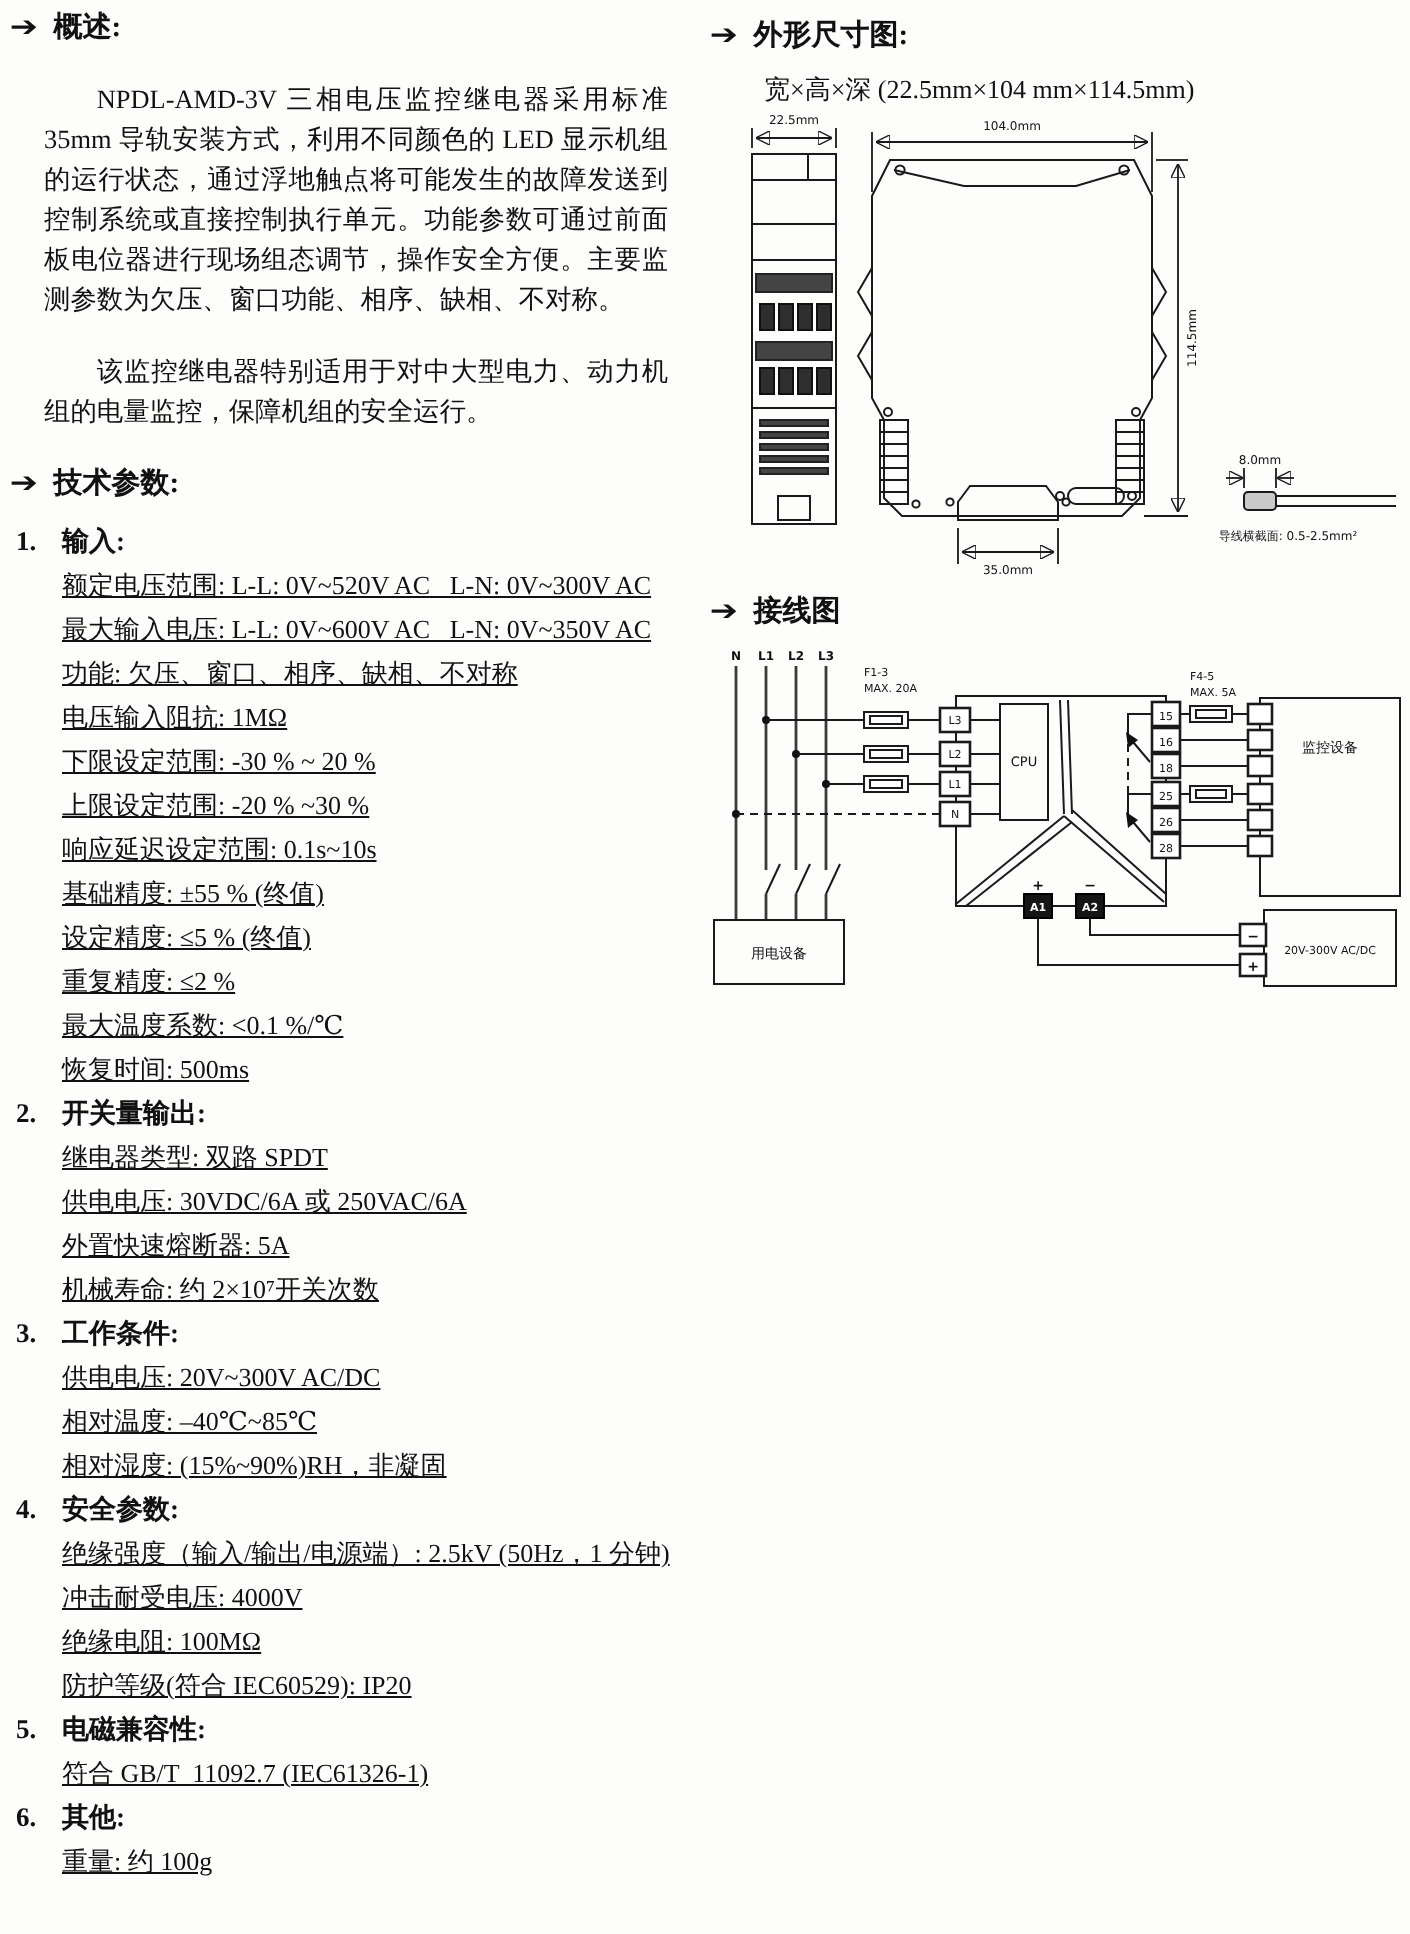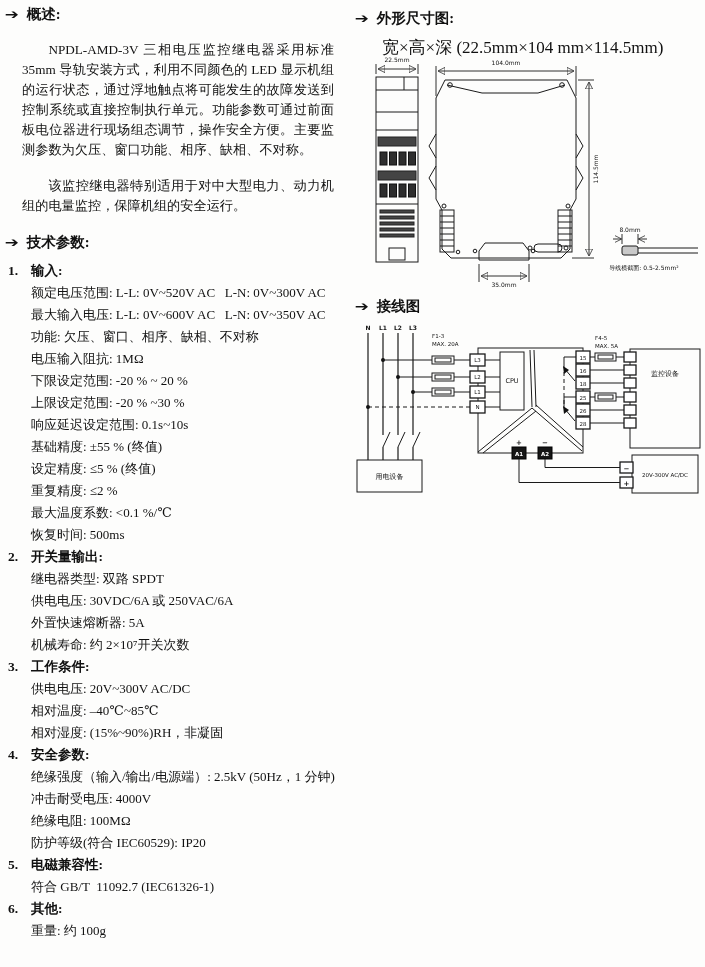--- a/index.html
+++ b/index.html
@@ -6,23 +6,23 @@
   body{width:705px;height:967px;background:#fdfdfc;color:#111;
        font-family:"Liberation Serif","DejaVu Serif",serif;position:relative;overflow:hidden;}
   .col-left{position:absolute;left:6px;top:4px;width:344px;}
   .col-right{position:absolute;left:352px;top:0;width:353px;height:967px;}
   .hdr{font-size:14.5px;font-weight:bold;line-height:20px;display:flex;align-items:center;gap:9px;}
   .arrow{font-family:"DejaVu Sans",sans-serif;font-size:14px;font-weight:bold;transform:scaleX(1.2);}
   .para{font-size:13.2px;line-height:20px;text-indent:2em;text-align:justify;margin:16px;}
   .tp-hdr{margin-top:12px;margin-bottom:8px;}
   .sec-title{font-size:13.5px;font-weight:bold;line-height:22px;position:relative;padding-left:25px;}
   .sec-num{position:absolute;left:2px;top:0;}
-  .item{font-size:13px;line-height:22px;padding-left:25px;white-space:pre-wrap;}
+  .item{font-size:13px;line-height:22px;padding-left:25px;white-space:pre-wrap;text-decoration:underline;}
   .r-hdr1{position:absolute;left:4px;top:8px;}
-  .dim-sub{position:absolute;left:30px;top:36px;font-size:17px;}
+  .dim-sub{position:absolute;left:30px;top:36px;font-size:13px;}
   .dim-svg{position:absolute;left:0;top:52px;}
   .r-hdr2{position:absolute;left:4px;top:296px;}
   .wire-svg{position:absolute;left:0;top:320px;}
   svg line,svg polyline,svg path,svg rect,svg circle,svg polygon{stroke:#1a1a1a;fill:none;stroke-width:1;}
   svg text{stroke:none;fill:#111;font-family:"DejaVu Sans",sans-serif;}
   .f55{font-size:5.5px;}.f6{font-size:6px;}.f65{font-size:6.5px;}.f7{font-size:7px;}
   .fill-dk{fill:#444;stroke:#222;}
   .fill-sq{fill:#2e2e2e;stroke:#111;}
   .term{fill:#fff;stroke-width:1.3;}
   .term-bk{fill:#151515;stroke:#000;}
@@ -48,21 +48,21 @@
     <span class="arrow">➔</span>
     <span>技术参数:</span>
   </div>
 
   <div>
     <div class="sec-title"><span class="sec-num">1.</span><span>输入:</span></div>
     <div class="item">额定电压范围: L-L: 0V~520V AC   L-N: 0V~300V AC</div>
     <div class="item">最大输入电压: L-L: 0V~600V AC   L-N: 0V~350V AC</div>
     <div class="item">功能: 欠压、窗口、相序、缺相、不对称</div>
     <div class="item">电压输入阻抗: 1MΩ</div>
-    <div class="item">下限设定范围: -20 % ~ 20 %</div>
+    <div class="item">下限设定范围: -30 % ~ 20 %</div>
     <div class="item">上限设定范围: -20 % ~30 %</div>
     <div class="item">响应延迟设定范围: 0.1s~10s</div>
     <div class="item">基础精度: ±55 % (终值)</div>
     <div class="item">设定精度: ≤5 % (终值)</div>
     <div class="item">重复精度: ≤2 %</div>
     <div class="item">最大温度系数: &lt;0.1 %/℃</div>
     <div class="item">恢复时间: 500ms</div>
 
     <div class="sec-title"><span class="sec-num">2.</span><span>开关量输出:</span></div>
     <div class="item">继电器类型: 双路 SPDT</div>

